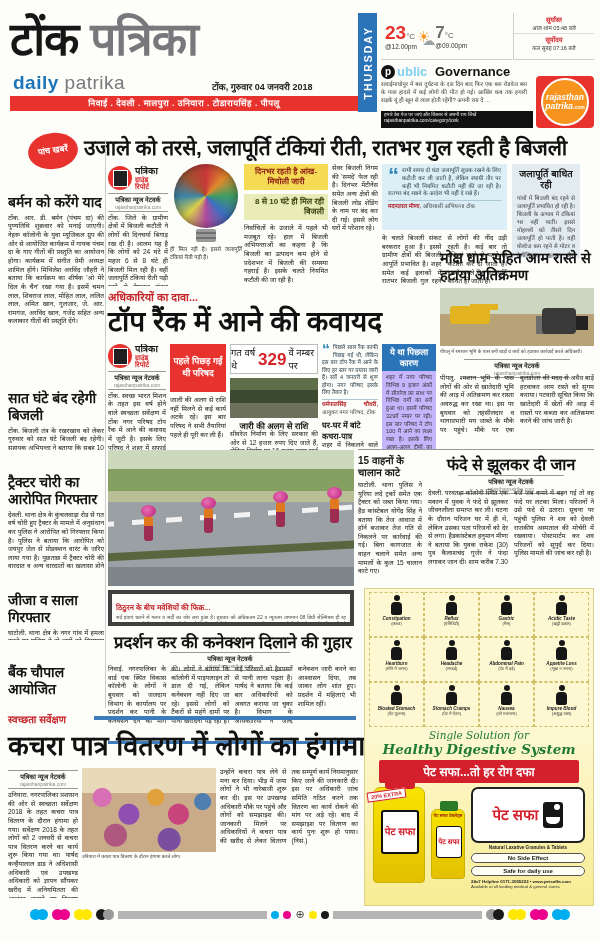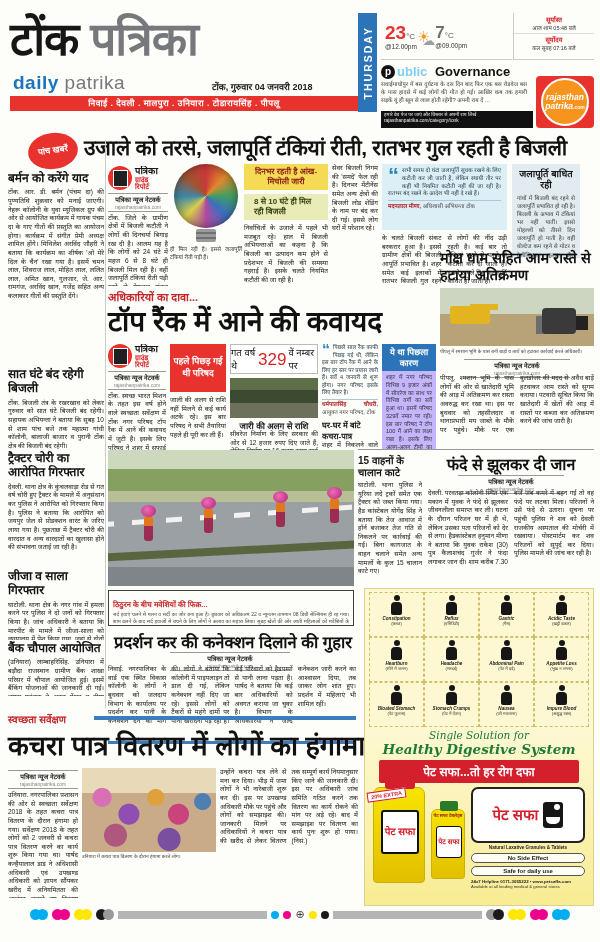--- a/index.html
+++ b/index.html
@@ -34,21 +34,21 @@
   .g-text{width:146px;font-size:5.8px;line-height:1.35;color:#333;text-align:justify;margin-top:2px}
   .g-foot{position:absolute;left:0;bottom:0;width:152px;height:17px;background:#111;color:#eee;font-size:4.8px;line-height:1.35;padding:1px 3px}
   .g-logo{position:absolute;right:0;top:12px;width:58px;height:52px;background:#e8322e;border-radius:4px;display:flex;align-items:center;justify-content:center}
   .g-circle{width:48px;height:48px;border-radius:50%;background:#f7941e;border:2px solid #fff;color:#fff;font-weight:bold;font-style:italic;font-size:8.5px;line-height:1.05;display:flex;flex-direction:column;align-items:center;justify-content:center;text-align:center}
   .g-circle .dc{font-size:5px;font-style:normal}
   
   .badge5{left:28px;top:133px;width:50px;height:36px;background:#e8322e;border-radius:50%;color:#fff;font-size:8.5px;font-weight:bold;display:flex;align-items:center;justify-content:center;text-align:center;transform:rotate(-8deg);line-height:1.15;padding:2px}
   .h1{left:84px;top:133px;width:512px;font-size:21px;font-weight:bold;letter-spacing:-.3px;white-space:nowrap;color:#121212}
   
   .rail{left:8px;top:170px;width:96px;height:540px;overflow:hidden}
-  .rail h3{font-size:12px;line-height:1.2;margin:1px 0 3px;color:#141414}
+  .rail h3{font-size:14px;line-height:1.2;margin:24px 0 3px;color:#141414}
   .s1{height:196px;overflow:hidden}.s2{height:84px;overflow:hidden}.s3{height:118px;overflow:hidden}.s4{height:72px;overflow:hidden}.s5{height:56px;overflow:hidden}
   .vline{border-left:1px solid #ccc}
   .vl1{left:105px;top:140px;height:568px}
   
   .grb{display:flex;align-items:center;gap:3px;margin-bottom:2px}
   .grb .ic{width:24px;height:24px;border-radius:50%;background:#e8322e;position:relative;flex:none}
   .grb .ic::after{content:"";position:absolute;left:5px;top:4px;width:13px;height:15px;background:#202020;border:1px solid #fff}
   .grb .tx{line-height:1.05}
   .grb .b1{font-size:9.5px;font-weight:bold;color:#141414}
   .grb .b2{font-size:7px;font-weight:bold;color:#d42427}
@@ -56,42 +56,42 @@
   .byl .n{font-size:6.5px;font-weight:bold}
   .byl .u{font-size:5px;color:#888}
   
   .lead-c1{left:108px;top:166px;width:60px;height:120px;overflow:hidden}
   .bulb{left:170px;top:164px;width:72px;height:120px;text-align:center}
   .bulb .globe{width:64px;height:64px;margin:0 auto;border-radius:50%;background:conic-gradient(#c9383a,#e0892b,#3f9e62,#3b6fc0,#b04a9e,#d9cf4a,#3b86a8,#a05430,#c9383a);box-shadow:inset 0 0 10px rgba(0,0,0,.45)}
   .bulb .base{width:20px;height:13px;margin:1px auto;background:repeating-linear-gradient(180deg,#9a9a9a 0 3px,#707070 3px 5px);border-radius:2px}
   .bulb .note{font-size:5.5px;color:#333;text-align:justify;margin-top:3px}
   .lead-c2{left:244px;top:164px;width:84px;height:122px;overflow:hidden}
   .ybox{background:#f5da55;color:#8d2114;font-size:8px;font-weight:bold;text-align:center;padding:3px 2px;line-height:1.25}
-  .gbox{background:#e9ecb7;color:#3a4413;font-size:8px;font-weight:bold;text-align:left;padding:3px 10px;margin-top:4px;line-height:1.25}
+  .gbox{background:#e9ecb7;color:#3a4413;font-size:8px;font-weight:bold;text-align:right;padding:3px 4px;margin-top:4px;line-height:1.25}
   .lead-c2 .tiny{margin-top:4px}
   .lead-c3{left:332px;top:164px;width:46px;height:122px;overflow:hidden}
   .quote1{left:382px;top:164px;width:125px;height:66px;background:#dceef6;padding:3px 6px}
   .qmark{float:left;font-size:22px;color:#2f86b5;font-weight:bold;line-height:.8;margin-right:3px}
   .qtext{font-size:5.8px;line-height:1.35;color:#243a46;text-align:justify}
   .qattr{border-top:1px solid #aac8d6;margin-top:2px;padding-top:1px;font-size:5.8px}
   .qattr .nm{color:#b3262a;font-weight:bold}
   .qattr .rl{color:#444}
   .lead-qt{left:382px;top:234px;width:125px;height:52px;column-count:2;column-gap:6px;overflow:hidden}
   .lead-side{left:512px;top:164px;width:68px;height:94px;background:#e2ebef;padding:4px 5px;overflow:hidden}
   .lead-side h4{font-size:9.5px;line-height:1.2;text-align:center;margin-bottom:3px}
   .lead-side p{font-size:5.8px;line-height:1.4;color:#333;text-align:justify}
   
   .rank-k{left:108px;top:289px;font-size:11px;font-weight:bold;color:#c4262a}
   .rank-h{left:108px;top:301px;width:328px;font-size:28px;font-weight:bold;white-space:nowrap;color:#111}
   .rank-c1{left:108px;top:344px;width:58px;height:106px;overflow:hidden}
   .redbox{left:170px;top:344px;width:56px;height:48px;background:#e8322e;color:#fff;font-size:9px;font-weight:bold;display:flex;align-items:center;justify-content:center;text-align:center;line-height:1.3;padding:2px}
   .rank-c2t{left:170px;top:396px;width:56px;height:54px;overflow:hidden}
   .stat{left:230px;top:344px;width:88px;height:30px;border:1px solid #bbb;background:#fff;display:flex;align-items:center;justify-content:center;gap:2px}
   .stat .s{font-size:9.5px;font-weight:normal}
-  .stat .n{font-size:17px;font-weight:normal;color:#d42427;line-height:1}
+  .stat .n{font-size:17px;font-weight:bold;color:#d42427;line-height:1}
   .rank-ph{left:230px;top:378px;width:88px;height:40px;background:linear-gradient(180deg,#5e6e48 0 30%,#3c4a31 30% 62%,#6d705b 62% 100%)}
   .rank-sub1{left:230px;top:420px;width:88px;font-size:8.5px;font-weight:bold;text-align:center}
   .rank-sub1t{left:230px;top:430px;width:88px;height:20px;overflow:hidden}
   .rank-qc{left:322px;top:344px;width:56px;height:106px;overflow:hidden}
   .qmini .qmark{font-size:16px}
   .qmini{font-size:5.6px;line-height:1.35;color:#243a46;text-align:justify}
   .rank-sub2{font-size:8px;font-weight:bold;margin-top:3px}
   .bluebox{left:382px;top:344px;width:54px;height:106px;background:#c4b5fd;overflow:hidden}
   .bluebox .hd{background:#2b74b8;color:#fff;font-size:8.5px;font-weight:bold;text-align:center;padding:3px 2px;line-height:1.25}
   .bluebox .bd{font-size:5.6px;line-height:1.38;color:#333;padding:3px 4px;text-align:justify}
@@ -108,21 +108,21 @@
   .sui-h{left:428px;top:453px;width:166px;font-size:16px;font-weight:bold;text-align:center;color:#111}
   .sui-byl{left:458px;top:473px;width:106px}
   .sui-tx{left:428px;top:489px;width:166px;height:95px;column-count:2;column-gap:6px;overflow:hidden}
   .cha-h{left:358px;top:455px;width:64px;font-size:10px;font-weight:bold;line-height:1.2}
   .cha-tx{left:358px;top:481px;width:64px;height:103px;overflow:hidden}
   .road{left:108px;top:450px;width:246px;height:136px;background:linear-gradient(180deg,#cdd9bd 0 14%,#86a061 14% 30%,#b8bf96 30% 38%,#9aa0a3 38% 86%,#7f8689 86% 100%);position:absolute;overflow:hidden}
   .road::before{content:"";position:absolute;left:-10px;top:62px;width:300px;height:5px;background:repeating-linear-gradient(90deg,#f2f2f2 0 16px,transparent 16px 34px);transform:rotate(-4deg)}
   .road::after{content:"";position:absolute;left:-10px;top:96px;width:300px;height:8px;background:#57663f;transform:rotate(-3deg)}
   .wfig{position:absolute;width:9px;height:25px;border-radius:3px;background:linear-gradient(180deg,#e07820 0 42%,#9c2c52 42% 100%)}
   .wfig::before{content:"";position:absolute;top:-11px;left:-3px;width:15px;height:12px;border-radius:50%;background:radial-gradient(circle at 40% 40%,#ea6fb4,#b81f7a)}
-  .capbox{left:108px;top:590px;width:246px;height:36px;border:1px solid #404040;padding:2px 4px;overflow:hidden}
+  .capbox{left:108px;top:590px;width:246px;height:36px;border:4px solid #404040;padding:2px 4px;overflow:hidden}
   .capbox .t{font-size:7.5px;font-weight:bold;color:#c4262a}
   .capbox .x{font-size:5px;line-height:1.35;color:#444;text-align:justify}
   
   .conn-h{left:108px;top:630px;width:250px;font-size:16.5px;font-weight:bold;text-align:center;white-space:nowrap;color:#111}
   .conn-byl{left:170px;top:650px;width:120px}
   .conn-tx{left:108px;top:665px;width:248px;height:72px;column-count:4;column-gap:5px;overflow:hidden}
   .conn-rule{left:108px;top:741px;width:248px;height:3px;background:#3d7dbb}
   
   .gar-k{left:8px;top:712px;font-size:10px;font-weight:bold;color:#c4262a;white-space:nowrap}
   .gar-kr{left:94px;top:716px;width:262px;height:4px;background:#3d7dbb}

